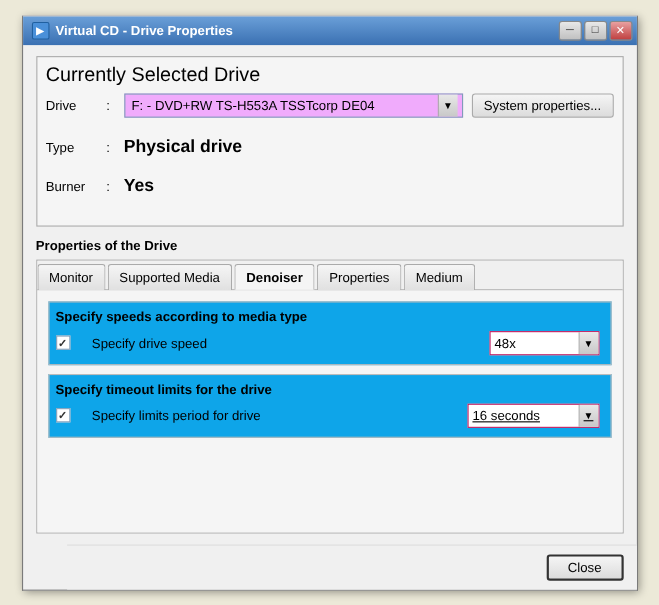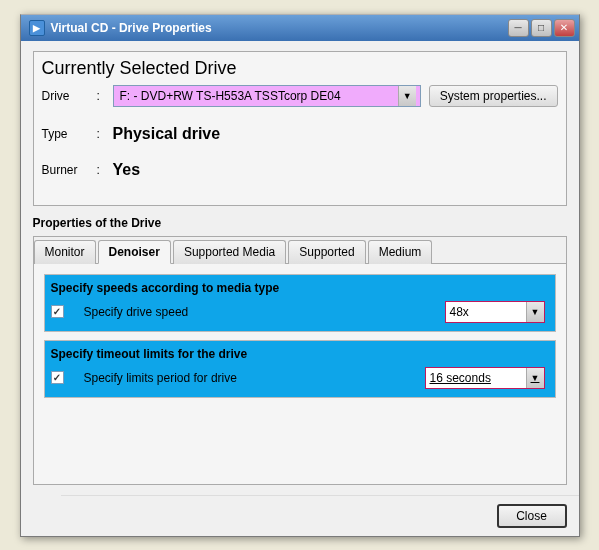--- a/index.html
+++ b/index.html
@@ -322,28 +322,28 @@
 
     <div class="group-title-bar">Properties of the Drive</div>
 
     <div class="props-section">
 
       <div class="tabs-container">
         <div class="tabs-row">
           <div class="tab">
             <span>Monitor</span>
           </div>
+          <div class="tab">
+            <span>Supported Media</span>
+          </div>
           <div class="tab active">
             <span>Denoiser</span>
           </div>
           <div class="tab">
-            <span>Supported Media</span>
-          </div>
-          <div class="tab">
-            <span>Supported</span>
+            <span>Properties</span>
           </div>
           <div class="tab">
             <span>Medium</span>
           </div>
         </div>
 
         <div class="tab-content">
 
           <div class="sub-group">
             <div class="sub-group-label">Specify speeds according to media type</div>

